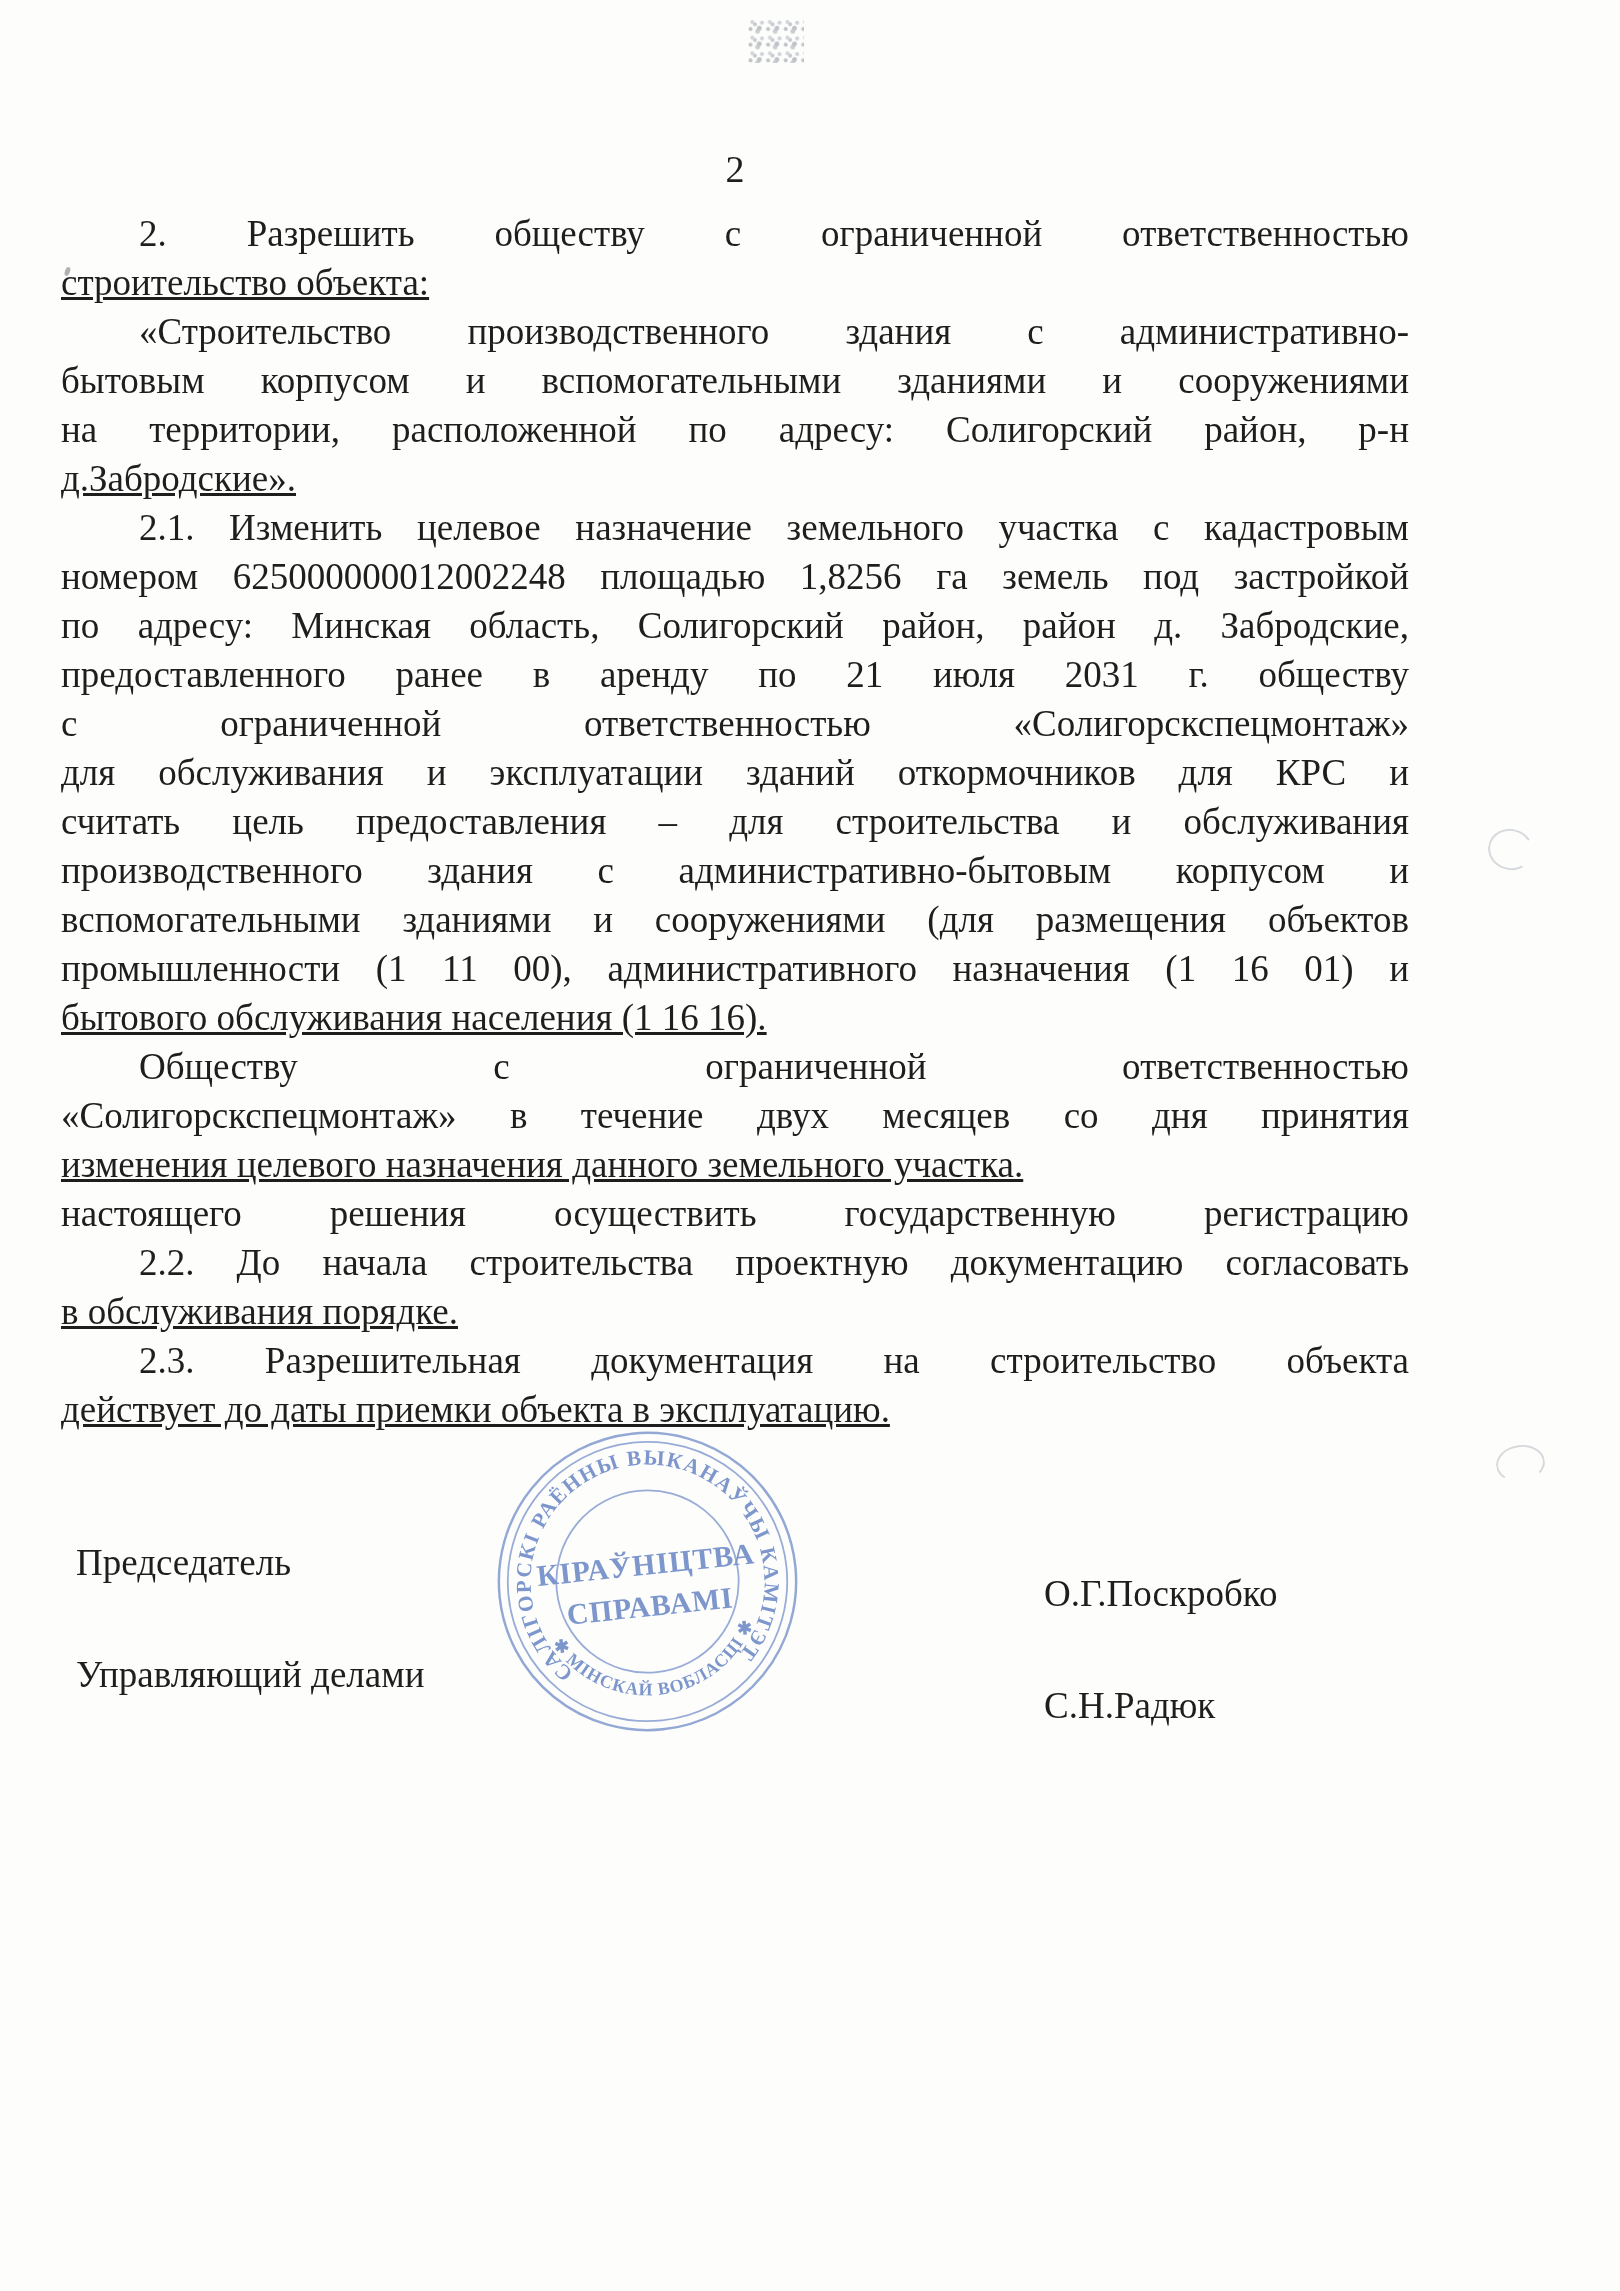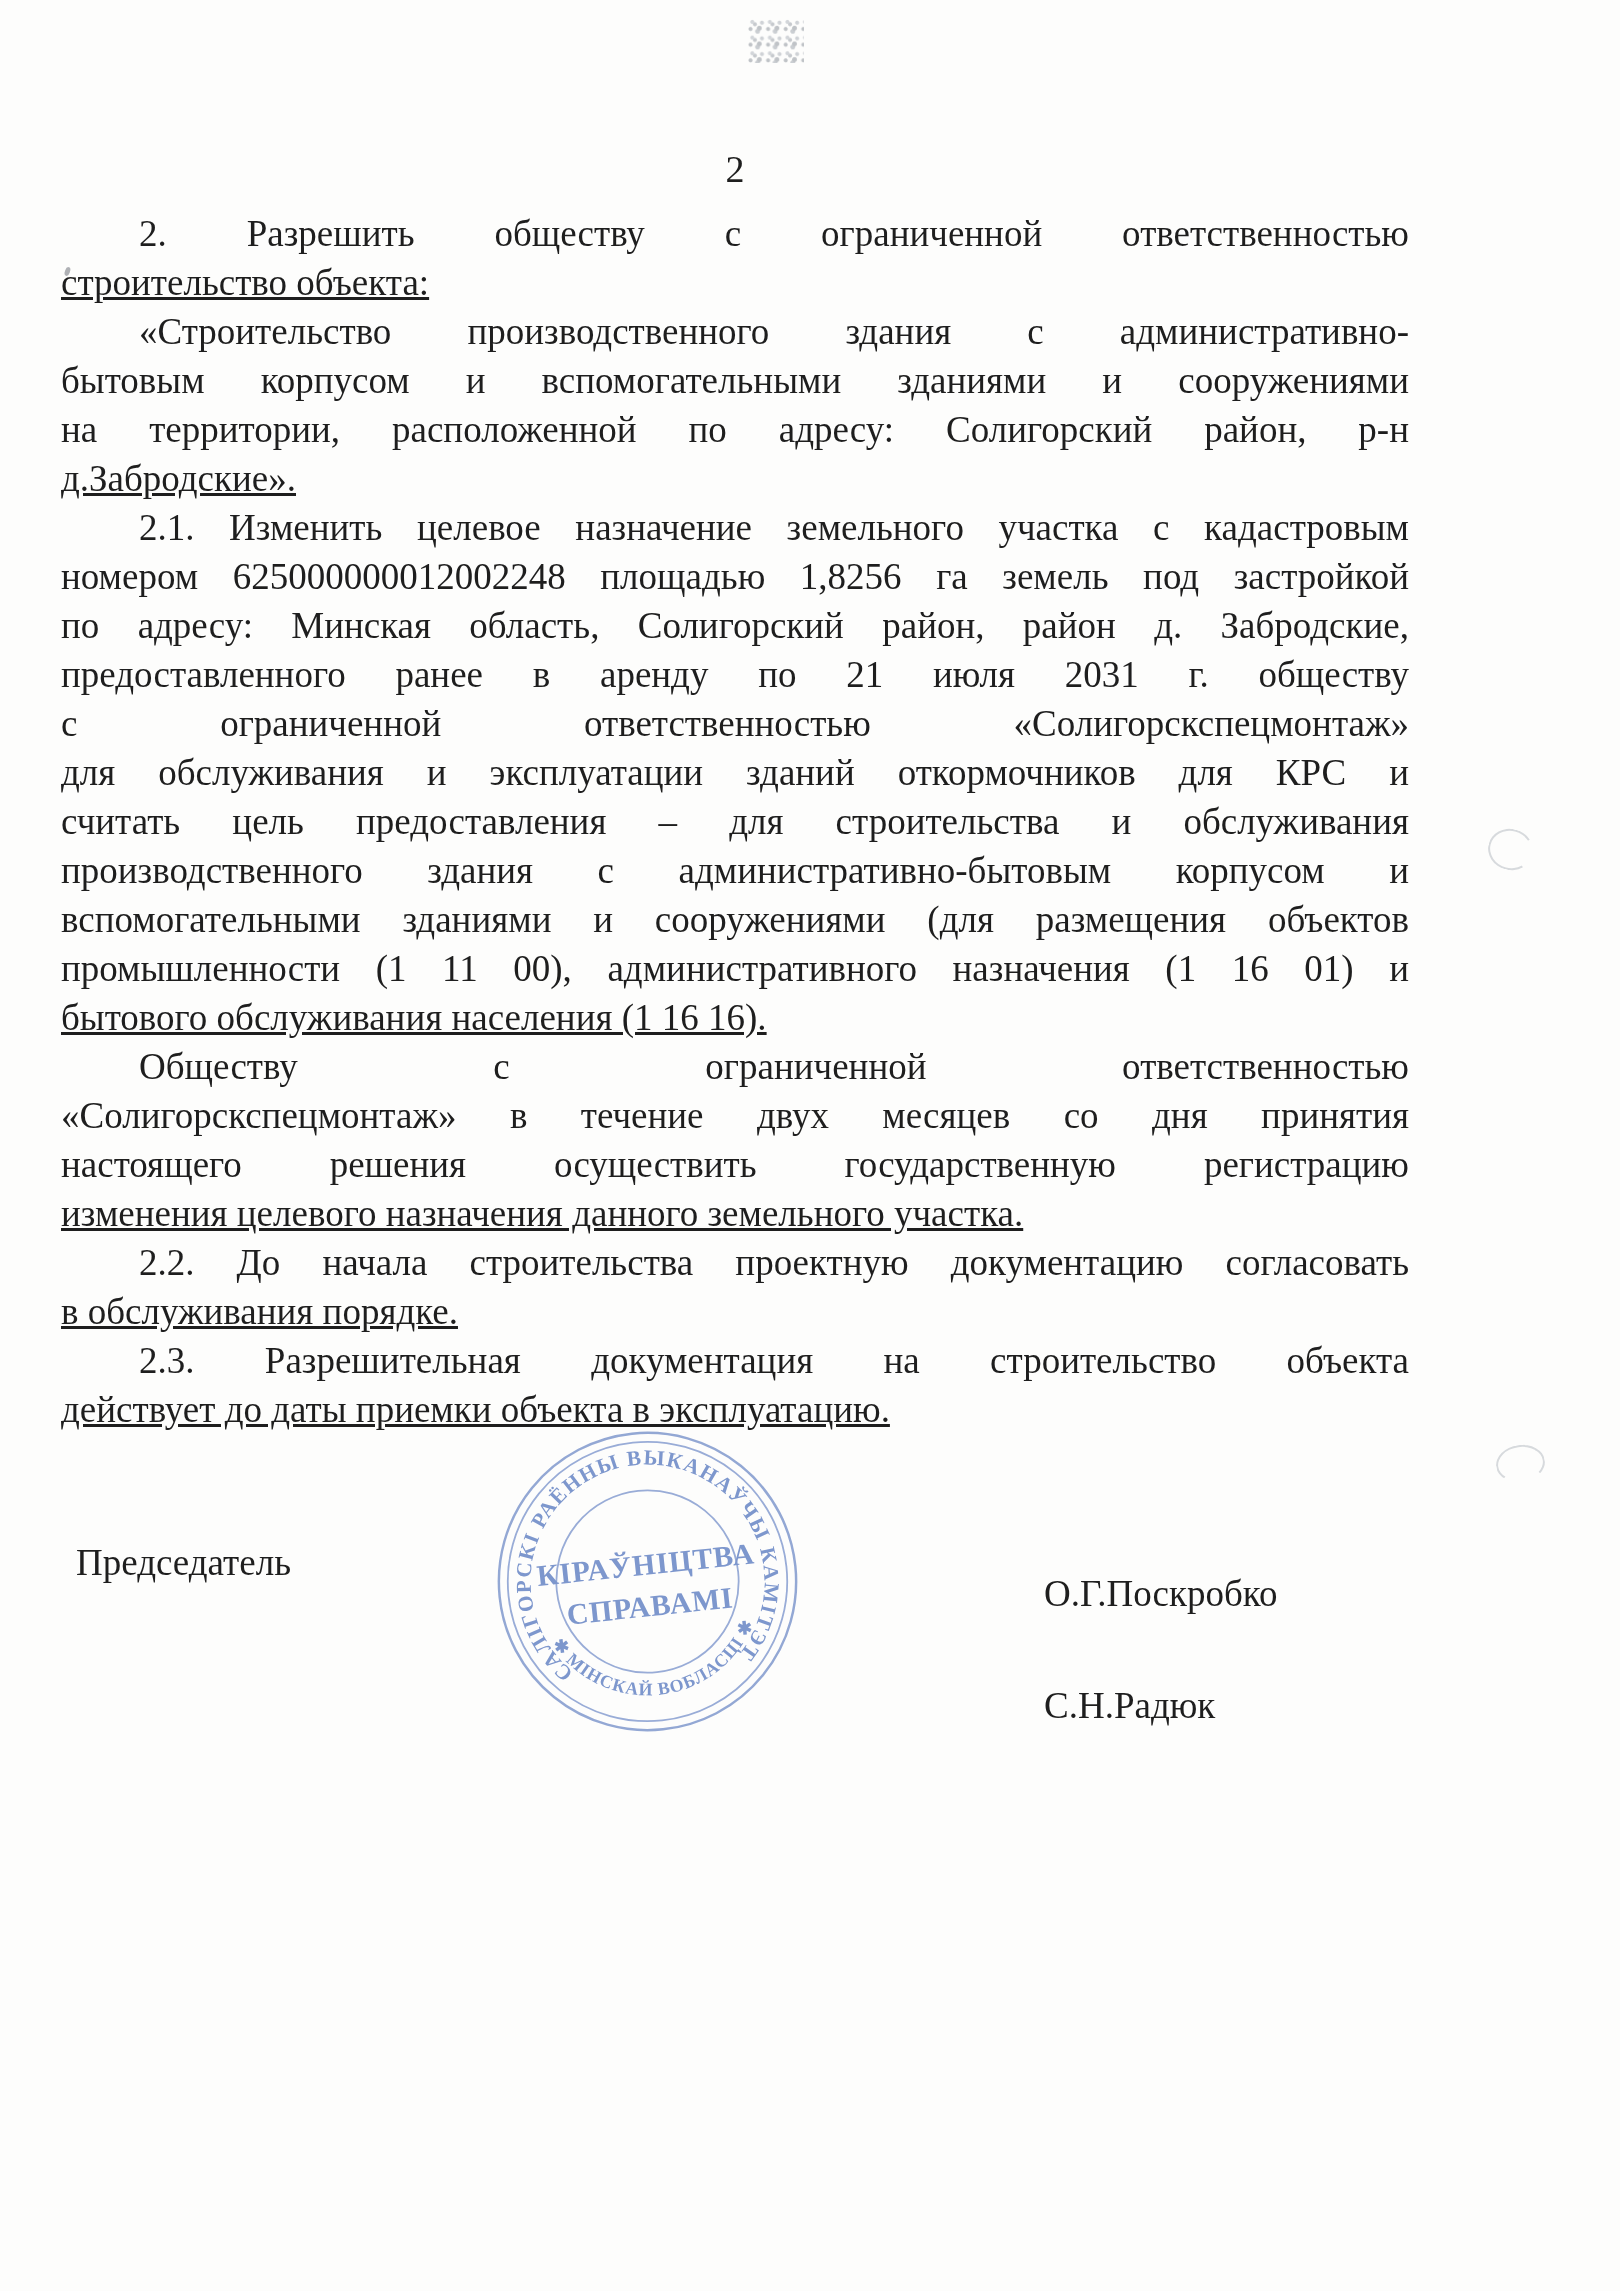--- a/index.html
+++ b/index.html
@@ -123,42 +123,43 @@
       <div class="ln">считать цель предоставления – для строительства и обслуживания</div>
       <div class="ln">производственного здания с административно-бытовым корпусом и</div>
       <div class="ln">вспомогательными зданиями и сооружениями (для размещения объектов</div>
       <div class="ln">промышленности (1 11 00), административного назначения (1 16 01) и</div>
       <div class="ln last">бытового обслуживания населения (1 16 16).</div>
     </div>
 
     <div>
       <div class="ln first">Обществу с ограниченной ответственностью</div>
       <div class="ln">«Солигорскспецмонтаж» в течение двух месяцев со дня принятия</div>
+      <div class="ln last">изменения целевого назначения данного земельного участка.</div>
       <div class="ln">настоящего решения осуществить государственную регистрацию</div>
-      <div class="ln last">изменения целевого назначения данного земельного участка.</div>
     </div>
 
     <div>
       <div class="ln first">2.2. До начала строительства проектную документацию согласовать</div>
       <div class="ln last">в обслуживания порядке.</div>
     </div>
 
     <div>
       <div class="ln first">2.3. Разрешительная документация на строительство объекта</div>
       <div class="ln last">действует до даты приемки объекта в эксплуатацию.</div>
     </div>
 
   </div>
 
   <div class="sigrow" style="top:1541px;">
     <span class="sig-title">Председатель</span>
     <span class="sig-name">О.Г.Поскробко</span>
   </div>
 
   <div class="sigrow" style="top:1653px;">
+    <span class="sig-title">Управляющий делами</span>
     <span class="sig-name">С.Н.Радюк</span>
   </div>
 
   <div class="stamp">
     <svg width="327" height="327" viewBox="0 0 330 330">
       <circle cx="165" cy="165" r="150" fill="none" stroke="#6a87c8" stroke-width="2.5" opacity="0.9"></circle>
       <circle cx="165" cy="165" r="141" fill="none" stroke="#6a87c8" stroke-width="1.8" opacity="0.85"></circle>
       <circle cx="165" cy="165" r="92" fill="none" stroke="#6a87c8" stroke-width="1.8" opacity="0.85"></circle>
       <path id="arcTop" d="M 89.1 255.4 A 118 118 0 1 1 240.9 255.4" fill="none"></path>
       <path id="arcBottom" d="M 65.4 222.5 A 115 115 0 0 0 264.6 222.5" fill="none"></path>

